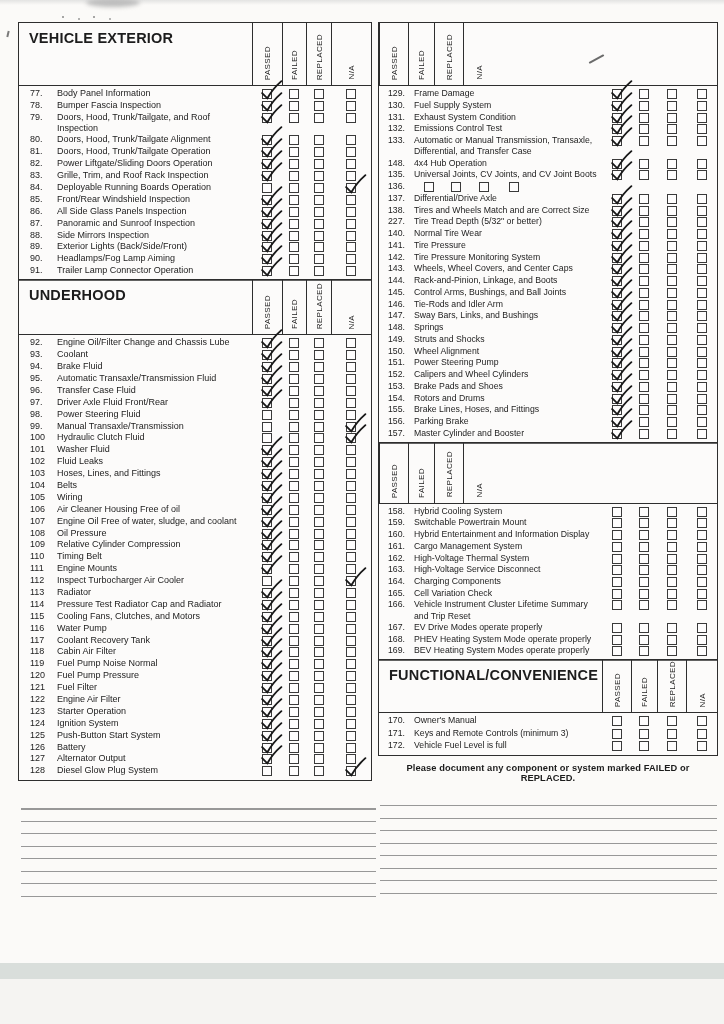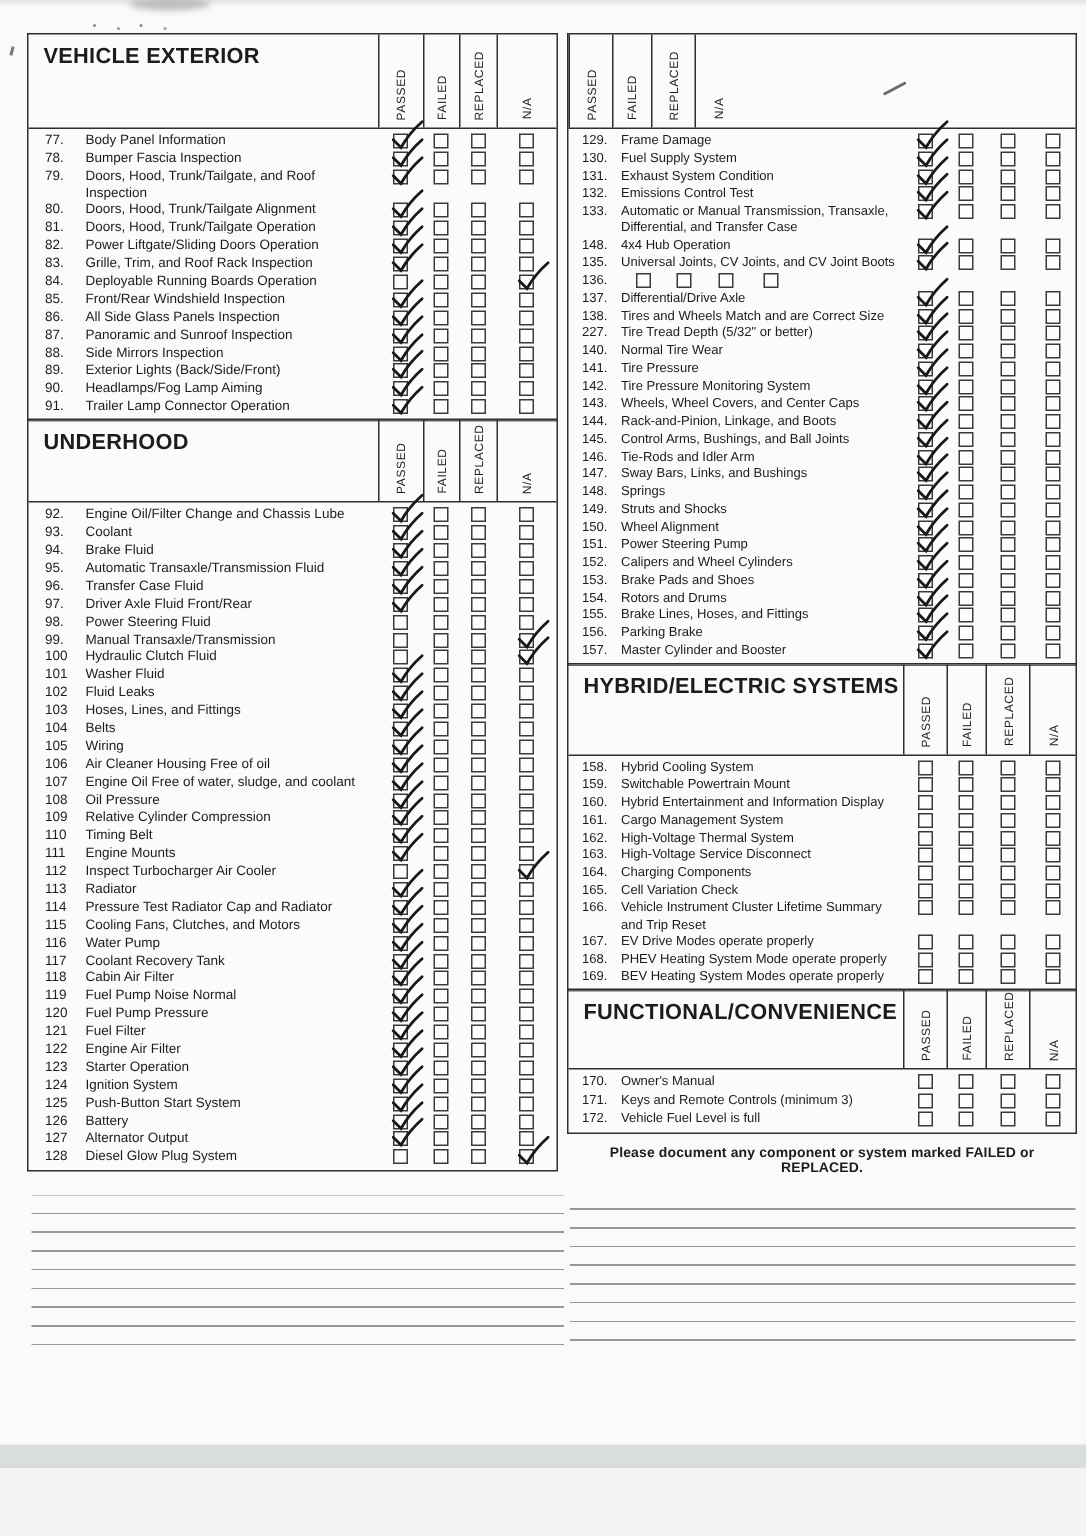--- a/index.html
+++ b/index.html
@@ -2655,21 +2655,20 @@
                 <span class="box"></span>
               </span>
             </span>
           </span>
         </div>
       </div>
   </div>
 
   <div class="section s3">
     <div class="sec-header">
-      <div class="sec-title">HYBRID/ELECTRIC SYSTEMS</div>
       <div class="hdr-cols">
         <div class="hdr-col">
             <span class="vtxt">PASSED</span>
           </div>
         <div class="hdr-col">
             <span class="vtxt">FAILED</span>
           </div>
         <div class="hdr-col">
             <span class="vtxt">REPLACED</span>
           </div>

